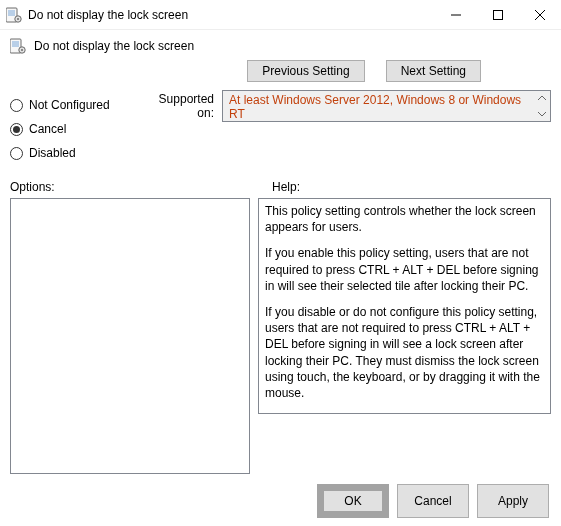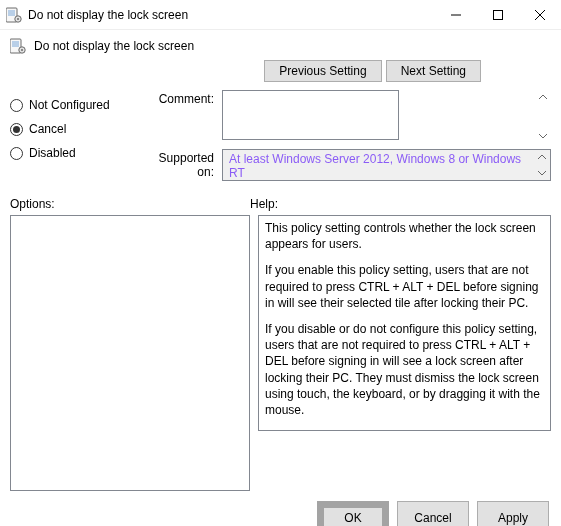--- a/index.html
+++ b/index.html
@@ -41,21 +41,21 @@
     align-items: center;
     padding: 8px 10px 2px 10px;
   }
   .subheader .hdr-icon { width: 16px; height: 16px; margin-right: 8px; }
   .subheader .hdr-title { font-size: 12px; }
 
   
   .nav-row {
     display: flex;
     justify-content: flex-end;
-    gap: 4px;
+    gap: 21px;
     padding: 4px 80px 6px 10px;
   }
   .btn {
     border: 1px solid #adadad;
     background: #e1e1e1;
     padding: 3px 14px;
     font-family: inherit;
     font-size: 12px;
     min-width: 72px;
     cursor: pointer;
@@ -106,21 +106,21 @@
     resize: none;
   }
   .supported-box {
     flex: 1;
     height: 32px;
     border: 1px solid #828790;
     background: #f0f0f0;
     position: relative;
     padding: 2px 16px 2px 6px;
     font-size: 12px;
-    color: #8b5cf6;
+    color: #c2410c;
     overflow: hidden;
   }
   .scroll-arrows {
     position: absolute;
     right: 1px; top: 1px; bottom: 1px;
     width: 14px;
     display: flex; flex-direction: column; justify-content: space-between;
   }
   .sa {
     height: 12px;
@@ -128,21 +128,21 @@
     color: #555;
   }
 
   
   .oh-labels {
     display: flex;
     padding: 10px 10px 2px 10px;
     justify-content: space-between;
   }
   .oh-labels .l-opt { width: 240px; }
-  .oh-labels .l-help { flex: 1; }
+  .oh-labels .l-help { flex: 1; margin-left: 22px; }
 
   .oh-boxes {
     display: flex;
     padding: 2px 10px 6px 10px;
     gap: 8px;
   }
   .options-box {
     width: 240px;
     height: 276px;
     border: 1px solid #828790;
@@ -233,38 +233,20 @@
       <span>Cancel</span>
     </div>
     <div class="radio-opt">
       <span class="r"></span>
       <span>Disabled</span>
     </div>
   </div>
 
   <div class="fields-col">
     <div class="field-row">
-      <div class="field-label">Comment:</div>
-      <div style="flex:1; position:relative;">
-        <textarea class="comment-box" style=""></textarea>
-        <div class="scroll-arrows">
-          <div class="sa">
-              <svg width="8" height="6">
-                <polyline points="0,5 4,1 8,5" fill="none" stroke="#666" stroke-width="1"></polyline>
-              </svg>
-            </div>
-          <div class="sa">
-              <svg width="8" height="6">
-                <polyline points="0,1 4,5 8,1" fill="none" stroke="#666" stroke-width="1"></polyline>
-              </svg>
-            </div>
-        </div>
-      </div>
-    </div>
-    <div class="field-row">
       <div class="field-label">Supported on:</div>
       <div class="supported-box">
         <span>At least Windows Server 2012, Windows 8 or Windows RT</span>
         <div class="scroll-arrows">
           <div class="sa">
               <svg width="8" height="6">
                 <polyline points="0,5 4,1 8,5" fill="none" stroke="#666" stroke-width="1"></polyline>
               </svg>
             </div>
           <div class="sa">

